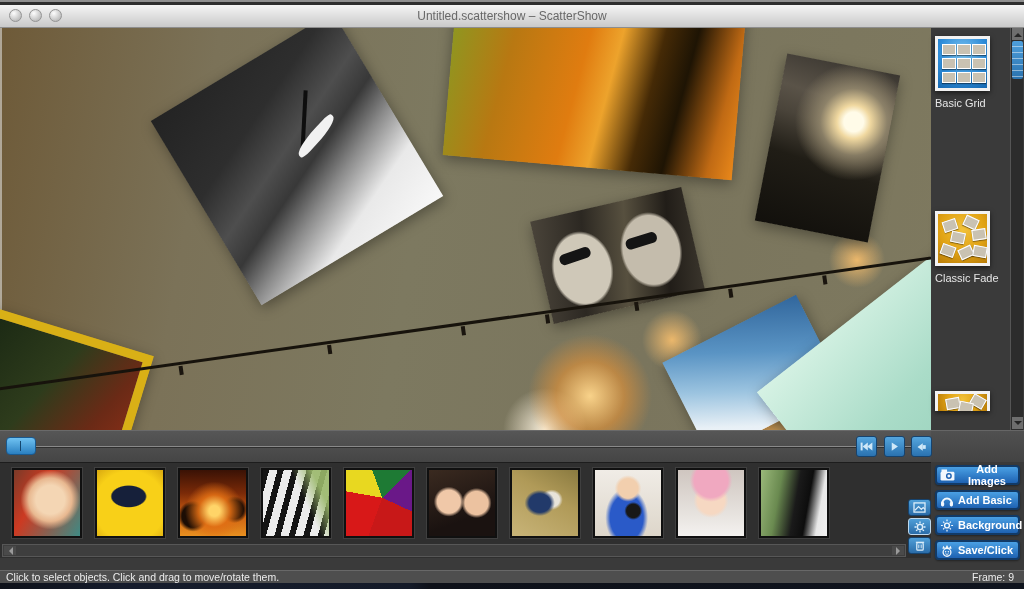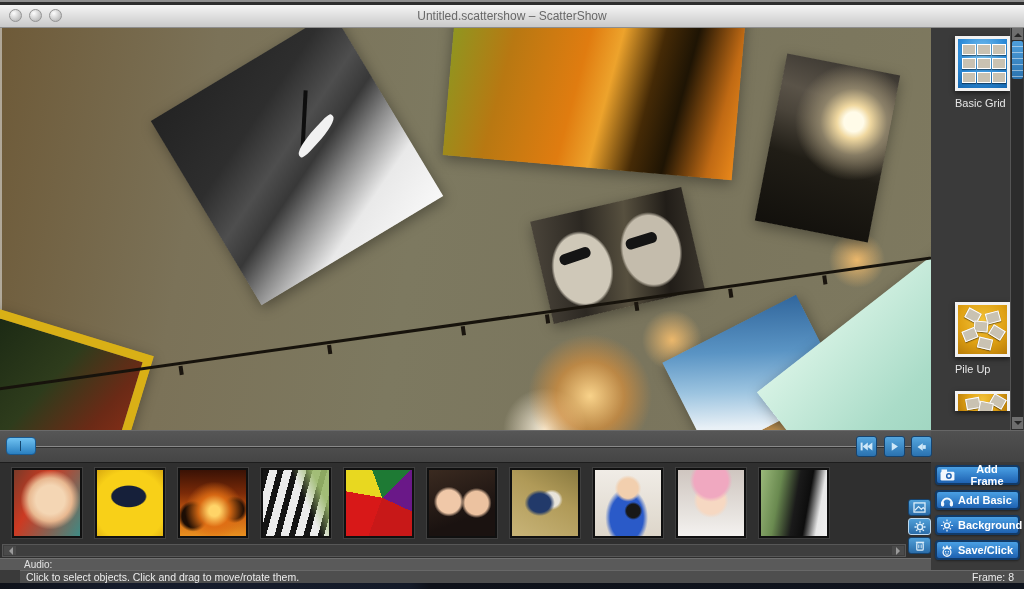--- a/index.html
+++ b/index.html
@@ -74,25 +74,25 @@
   .minis{position:absolute;left:908px;top:36px;display:flex;flex-direction:column;gap:2px;}
   .mini{width:23px;height:17px;border-radius:3px;background:linear-gradient(#4f9fd8,#2a6ca8);border:1px solid #16436e;box-sizing:border-box;display:flex;align-items:center;justify-content:center;padding:0;cursor:pointer;}
   .mini.sel{border-color:#bcd8ee;}
   .hscroll{position:absolute;left:2px;top:81px;width:904px;height:13px;background:#3e3e3e;border:1px solid #575757;box-sizing:border-box;}
   .harrow{position:absolute;top:1px;width:12px;height:9px;background:#4a4a4a;display:flex;align-items:center;justify-content:center;cursor:pointer;}
   .harrow.left{left:1px;} .harrow.right{right:1px;}
   .tri-l{width:0;height:0;border:4px solid transparent;border-right-color:#9a9a9a;margin-right:3px;}
   .tri-r{width:0;height:0;border:4px solid transparent;border-left-color:#9a9a9a;margin-left:3px;}
   
   .audio-bar{height:12px;background:#5a5a5a;border-top:1px solid #6f6f6f;box-sizing:border-box;font-size:10px;line-height:11px;color:#e2e2e2;padding-left:24px;}
-  .status-bar{height:13px;background:#4e4e4e;border-top:1px solid #686868;box-sizing:border-box;display:flex;justify-content:space-between;font-size:10.5px;line-height:12px;color:#ececec;padding:0 10px 0 6px;margin-left:20px;}
+  .status-bar{height:13px;background:#4e4e4e;border-top:1px solid #686868;box-sizing:border-box;display:flex;justify-content:space-between;font-size:10.5px;line-height:12px;color:#ececec;padding:0 10px 0 6px;}
   .bottom-strip{height:7px;background:linear-gradient(90deg,#0e1119 0%,#161c2c 12%,#141a28 40%,#0e1119 42%,#10141e 100%);}
   
   .templates{position:relative;height:402px;}
-  .titem{position:absolute;left:24px;cursor:pointer;}
+  .titem{position:absolute;left:4px;cursor:pointer;}
   .tthumb{position:relative;width:49px;height:49px;border:3px solid #f2f2f2;box-shadow:0 2px 5px rgba(0,0,0,.55);overflow:hidden;}
   .bg-blue{background:radial-gradient(circle at 50% 28%,#7cc4f0,#2e8cd8 55%,#1668b0 100%);}
   .bg-gold{background:radial-gradient(circle at 50% 32%,#f2c23a,#e0a214 55%,#b87c08 100%);}
   .tlabel{font-size:11px;color:#e6e6e6;margin-top:6px;}
   .mp{position:absolute;width:12px;height:9px;background:#c9c2b2;border:1px solid #fff;box-shadow:0 1px 1px rgba(0,0,0,.45);}
   .titem.partial .tthumb{height:17px;border-bottom:none;}
   .vscroll{position:absolute;left:79px;top:0;width:13px;height:402px;background:#2c2c2c;border-left:1px solid #555;box-sizing:border-box;}
   .varrow{position:absolute;left:1px;width:11px;height:12px;background:#6e6e6e;display:flex;align-items:center;justify-content:center;cursor:pointer;}
   .varrow.up{top:0;} .varrow.down{top:389px;}
   .tri-u{width:0;height:0;border:4px solid transparent;border-bottom-color:#262626;margin-bottom:3px;}
@@ -207,23 +207,20 @@
         <div class="hscroll">
           <span class="harrow left">
               <span class="tri-l"></span>
             </span>
           <span class="harrow right">
               <span class="tri-r"></span>
             </span>
         </div>
       </div>
 
-      <div class="audio-bar">
-        <span>Audio:</span>
-      </div>
     </div>
 
     <div class="right-col">
       <div class="templates">
 
         <div class="titem" style="top:8px">
           <div class="tthumb bg-blue">
             <span class="mp" style="left:4px;top:5px"></span>
               <span class="mp" style="left:19px;top:5px"></span>
               <span class="mp" style="left:34px;top:5px"></span>
@@ -231,32 +228,33 @@
               <span class="mp" style="left:19px;top:19px"></span>
               <span class="mp" style="left:34px;top:19px"></span>
             <span class="mp" style="left:4px;top:33px"></span>
               <span class="mp" style="left:19px;top:33px"></span>
               <span class="mp" style="left:34px;top:33px"></span>
           </div>
           <div class="tlabel">Basic Grid</div>
         </div>
 
 
-
-        <div class="titem" style="top:274px">
+        <div class="titem" style="top:183px">
           <div class="tthumb bg-gold">
-            <span class="mp" style="left:8px;top:5px;transform:rotate(28deg)"></span>
-              <span class="mp" style="left:28px;top:7px;transform:rotate(-15deg)"></span>
-            <span class="mp" style="left:16px;top:16px;transform:rotate(5deg)"></span>
-              <span class="mp" style="left:32px;top:22px;transform:rotate(32deg)"></span>
-            <span class="mp" style="left:5px;top:24px;transform:rotate(-22deg)"></span>
-              <span class="mp" style="left:20px;top:33px;transform:rotate(14deg)"></span>
+            <span class="mp" style="left:5px;top:6px;transform:rotate(-18deg)"></span>
+              <span class="mp" style="left:26px;top:3px;transform:rotate(25deg)"></span>
+            <span class="mp" style="left:34px;top:15px;transform:rotate(-8deg)"></span>
+              <span class="mp" style="left:13px;top:18px;transform:rotate(12deg)"></span>
+            <span class="mp" style="left:3px;top:31px;transform:rotate(20deg)"></span>
+              <span class="mp" style="left:21px;top:33px;transform:rotate(-25deg)"></span>
+            <span class="mp" style="left:35px;top:32px;transform:rotate(10deg)"></span>
           </div>
-          <div class="tlabel">Pile Up</div>
-        </div>
+          <div class="tlabel">Classic Fade</div>
+        </div>
+
 
         <div class="titem partial" style="top:363px">
           <div class="tthumb bg-gold">
             <span class="mp" style="left:8px;top:4px;transform:rotate(-10deg)"></span>
               <span class="mp" style="left:33px;top:2px;transform:rotate(30deg)"></span>
             <span class="mp" style="left:21px;top:8px;transform:rotate(12deg)"></span>
           </div>
         </div>
 
         <div class="vscroll">
@@ -273,21 +271,21 @@
       <div class="right-gap"></div>
 
       <div class="actions">
         <button class="abtn">
           <svg width="15" height="12" viewBox="0 0 16 13">
               <rect x="0.5" y="3" width="15" height="9.5" rx="1.5" fill="#f2f8fd"></rect>
               <rect x="1.5" y="0.5" width="6" height="3" fill="#f2f8fd"></rect>
               <circle cx="9.5" cy="7.5" r="3.2" fill="#1e62b2"></circle>
               <circle cx="9.5" cy="7.5" r="1.6" fill="#f2f8fd"></circle>
             </svg>
-          <span>Add Frame</span>
+          <span>Add Images</span>
         </button>
         <button class="abtn">
           <svg width="14" height="13" viewBox="0 0 14 13">
               <path d="M2 10 a5 5.5 0 0 1 10 0" fill="none" stroke="#f2f8fd" stroke-width="2"></path>
               <rect x="1" y="8" width="3.2" height="4.5" rx="1.4" fill="#f2f8fd"></rect>
               <rect x="9.8" y="8" width="3.2" height="4.5" rx="1.4" fill="#f2f8fd"></rect>
             </svg>
           <span>Add Basic</span>
         </button>
         <button class="abtn">
@@ -306,16 +304,16 @@
               <path d="M5.3 10.5 q1.7 1.4 3.4 0" fill="none" stroke="#f2f8fd" stroke-width="1"></path>
             </svg>
           <span>Save/Click</span>
         </button>
       </div>
     </div>
   </div>
 
   <div class="status-bar">
     <span>Click to select objects. Click and drag to move/rotate them.</span>
-    <span>Frame: 8</span>
+    <span>Frame: 9</span>
   </div>
   <div class="bottom-strip"></div>
 </div>
 
 </body></html>

